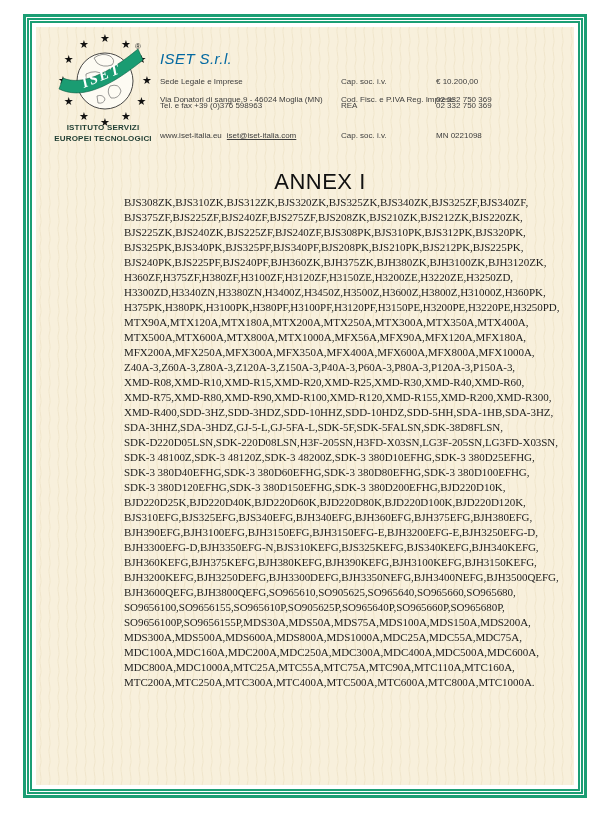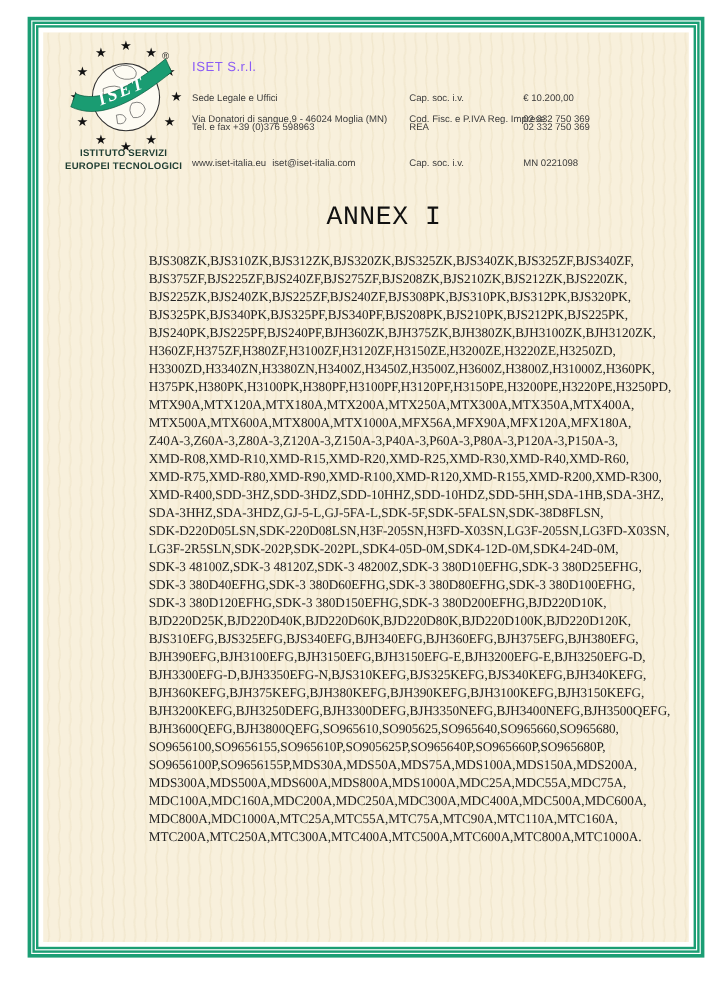--- a/index.html
+++ b/index.html
@@ -9,32 +9,32 @@
   .f1{position:absolute;left:23px;top:14px;right:13px;bottom:22px;border:3px solid #1b9e74;}
   .f2{position:absolute;inset:1px;border:2px solid #1b9e74;}
   .f3{position:absolute;inset:1px;border:2px solid #1b9e74;}
   .page{position:absolute;inset:4px;background:#f8f0dc;overflow:hidden;}
   .waves{position:absolute;inset:0;opacity:.65;}
   
   .logo{position:absolute;left:14px;top:3px;width:110px;height:100px;}
   .inst{position:absolute;left:7px;top:96px;width:120px;text-align:center;
         font-size:8px;font-weight:bold;line-height:10.5px;color:#1f3d32;letter-spacing:.2px;}
   
-  .cname{position:absolute;left:124px;top:23px;font-size:11px;color:#8b5cf6;letter-spacing:.4px;}
+  .cname{position:absolute;left:124px;top:23px;font-size:15px;color:#0369a1;letter-spacing:.4px;font-style:italic;}
   .irow{position:absolute;left:0;width:100%;height:12px;font-size:8px;color:#3d3d3d;}
   .r0{top:50px}.r1{top:68px}.r2{top:74px}.r3{top:104px}
   .c1{position:absolute;left:124px;white-space:nowrap;}
   .c2{position:absolute;left:305px;white-space:nowrap;text-align:center;}
   .c3{position:absolute;left:400px;white-space:nowrap;}
-  .u{margin-left:5px;}
+  .u{text-decoration:underline;margin-left:5px;}
   
   .title{position:absolute;left:30px;right:0;top:142px;text-align:center;
-         font-family:Liberation Mono, monospace;font-size:22px;color:#111;letter-spacing:.5px;}
+         font-family:Liberation Sans, sans-serif;font-size:22px;color:#111;letter-spacing:.5px;}
   
-  #code-list{position:absolute;left:88px;top:184px;width:430px;
+  #code-list{position:absolute;left:88px;top:168px;width:430px;
              font-family:"Liberation Serif",serif;font-size:11px;line-height:15px;
              color:#222;letter-spacing:-.05px;}
   .code-line{white-space:nowrap;}
 </style>
 </head>
 <body>
 
 <div id="root">
   <div class="f1">
    <div class="f2">
@@ -81,21 +81,21 @@
 
       <div class="inst">
         <div>ISTITUTO SERVIZI</div>
         <div>EUROPEI TECNOLOGICI</div>
       </div>
 
       <div class="cname">ISET S.r.l.</div>
 
       <div>
         <div class="irow r0">
-          <span class="c1">Sede Legale e Uffici</span>
+          <span class="c1">Sede Legale e Imprese</span>
           <span class="c2">Cap. soc. i.v.</span>
           <span class="c3">€ 10.200,00</span>
         </div>
         <div class="irow r1">
           <span class="c1">Via Donatori di sangue,9 - 46024 Moglia (MN)</span>
           <span class="c2">Cod. Fisc. e P.IVA Reg. Imprese</span>
           <span class="c3">02 332 750 369</span>
         </div>
         <div class="irow r2">
           <span class="c1">Tel. e fax +39 (0)376 598963</span>
@@ -117,27 +117,27 @@
               <div class="code-line">BJS308ZK,BJS310ZK,BJS312ZK,BJS320ZK,BJS325ZK,BJS340ZK,BJS325ZF,BJS340ZF,</div>
               <div class="code-line">BJS375ZF,BJS225ZF,BJS240ZF,BJS275ZF,BJS208ZK,BJS210ZK,BJS212ZK,BJS220ZK,</div>
               <div class="code-line">BJS225ZK,BJS240ZK,BJS225ZF,BJS240ZF,BJS308PK,BJS310PK,BJS312PK,BJS320PK,</div>
               <div class="code-line">BJS325PK,BJS340PK,BJS325PF,BJS340PF,BJS208PK,BJS210PK,BJS212PK,BJS225PK,</div>
               <div class="code-line">BJS240PK,BJS225PF,BJS240PF,BJH360ZK,BJH375ZK,BJH380ZK,BJH3100ZK,BJH3120ZK,</div>
               <div class="code-line">H360ZF,H375ZF,H380ZF,H3100ZF,H3120ZF,H3150ZE,H3200ZE,H3220ZE,H3250ZD,</div>
               <div class="code-line">H3300ZD,H3340ZN,H3380ZN,H3400Z,H3450Z,H3500Z,H3600Z,H3800Z,H31000Z,H360PK,</div>
               <div class="code-line">H375PK,H380PK,H3100PK,H380PF,H3100PF,H3120PF,H3150PE,H3200PE,H3220PE,H3250PD,</div>
               <div class="code-line">MTX90A,MTX120A,MTX180A,MTX200A,MTX250A,MTX300A,MTX350A,MTX400A,</div>
               <div class="code-line">MTX500A,MTX600A,MTX800A,MTX1000A,MFX56A,MFX90A,MFX120A,MFX180A,</div>
+              <div class="code-line">MFX200A,MFX250A,MFX300A,MFX350A,MFX400A,MFX600A,MFX800A,MFX1000A,</div>
               <div class="code-line">Z40A-3,Z60A-3,Z80A-3,Z120A-3,Z150A-3,P40A-3,P60A-3,P80A-3,P120A-3,P150A-3,</div>
               <div class="code-line">XMD-R08,XMD-R10,XMD-R15,XMD-R20,XMD-R25,XMD-R30,XMD-R40,XMD-R60,</div>
               <div class="code-line">XMD-R75,XMD-R80,XMD-R90,XMD-R100,XMD-R120,XMD-R155,XMD-R200,XMD-R300,</div>
               <div class="code-line">XMD-R400,SDD-3HZ,SDD-3HDZ,SDD-10HHZ,SDD-10HDZ,SDD-5HH,SDA-1HB,SDA-3HZ,</div>
               <div class="code-line">SDA-3HHZ,SDA-3HDZ,GJ-5-L,GJ-5FA-L,SDK-5F,SDK-5FALSN,SDK-38D8FLSN,</div>
               <div class="code-line">SDK-D220D05LSN,SDK-220D08LSN,H3F-205SN,H3FD-X03SN,LG3F-205SN,LG3FD-X03SN,</div>
-              <div class="code-line">LG3F-2R5SLN,SDK-202P,SDK-202PL,SDK4-05D-0M,SDK4-12D-0M,SDK4-24D-0M,</div>
               <div class="code-line">SDK-3 48100Z,SDK-3 48120Z,SDK-3 48200Z,SDK-3 380D10EFHG,SDK-3 380D25EFHG,</div>
               <div class="code-line">SDK-3 380D40EFHG,SDK-3 380D60EFHG,SDK-3 380D80EFHG,SDK-3 380D100EFHG,</div>
               <div class="code-line">SDK-3 380D120EFHG,SDK-3 380D150EFHG,SDK-3 380D200EFHG,BJD220D10K,</div>
               <div class="code-line">BJD220D25K,BJD220D40K,BJD220D60K,BJD220D80K,BJD220D100K,BJD220D120K,</div>
               <div class="code-line">BJS310EFG,BJS325EFG,BJS340EFG,BJH340EFG,BJH360EFG,BJH375EFG,BJH380EFG,</div>
               <div class="code-line">BJH390EFG,BJH3100EFG,BJH3150EFG,BJH3150EFG-E,BJH3200EFG-E,BJH3250EFG-D,</div>
               <div class="code-line">BJH3300EFG-D,BJH3350EFG-N,BJS310KEFG,BJS325KEFG,BJS340KEFG,BJH340KEFG,</div>
               <div class="code-line">BJH360KEFG,BJH375KEFG,BJH380KEFG,BJH390KEFG,BJH3100KEFG,BJH3150KEFG,</div>
               <div class="code-line">BJH3200KEFG,BJH3250DEFG,BJH3300DEFG,BJH3350NEFG,BJH3400NEFG,BJH3500QEFG,</div>
               <div class="code-line">BJH3600QEFG,BJH3800QEFG,SO965610,SO905625,SO965640,SO965660,SO965680,</div>

